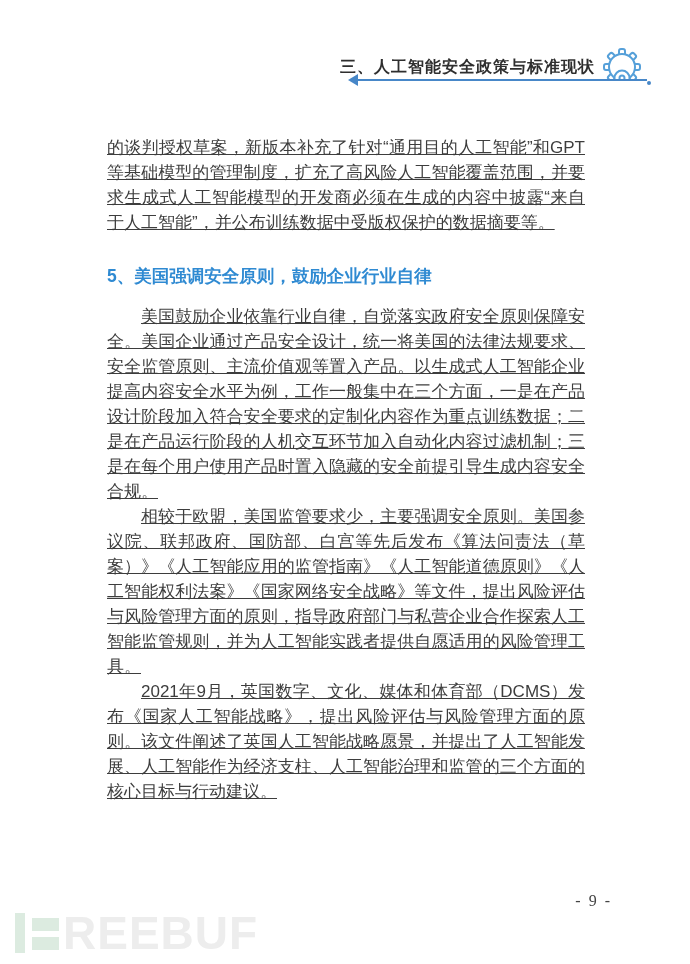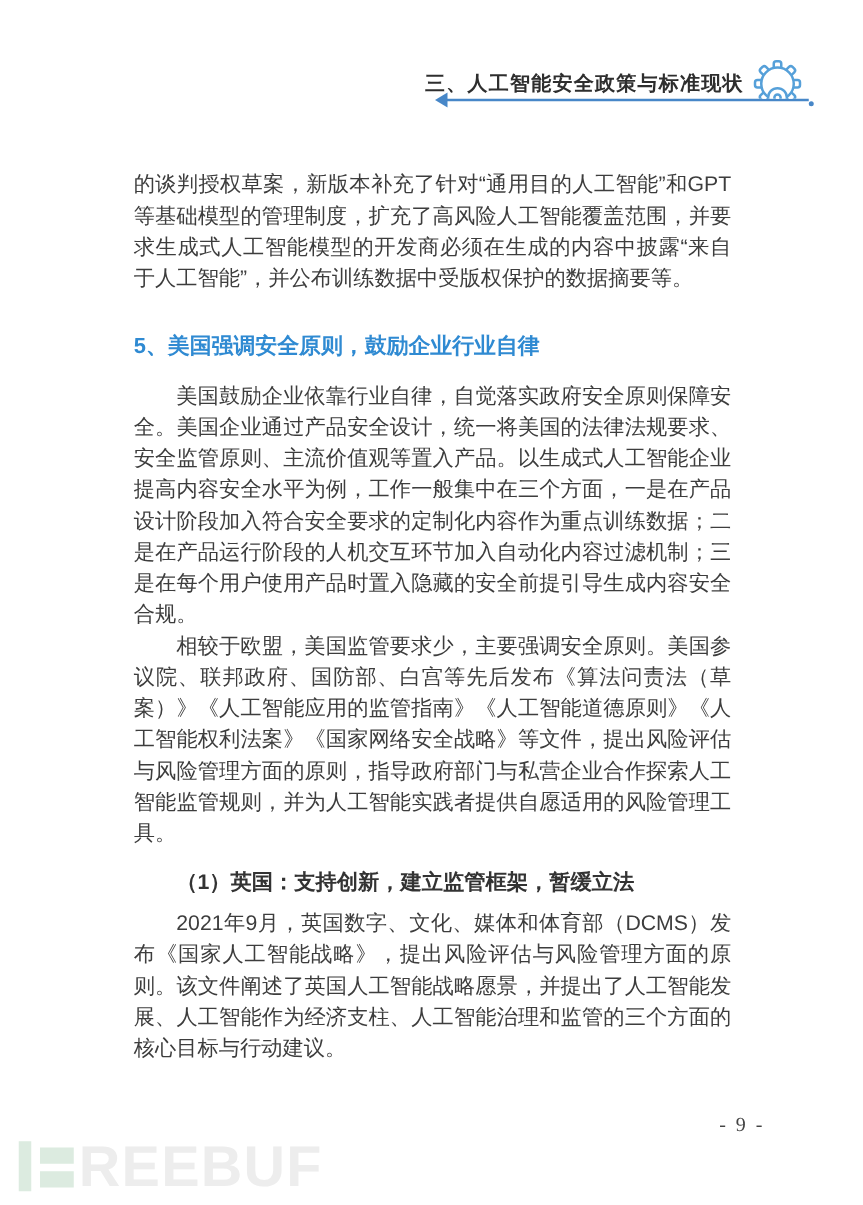--- a/index.html
+++ b/index.html
@@ -63,21 +63,21 @@
   .content {
     position: absolute;
     top: 135px;
     left: 107px;
     width: 478px;
     color: #3d3d3d;
     font-size: 17px;
     line-height: 25px;
     text-align: justify;
   }
-  .content p { margin: 0; }
+  .content p { margin: 0; text-decoration: underline; }
   .content p.indent { text-indent: 2em; }
   .blue-heading {
     color: #2f8ad2;
     font-size: 17.5px;
     font-weight: 700;
     line-height: 22px;
     margin: 30px 0 17px 0;
     text-align: left;
   }
   .sub-heading {
@@ -178,21 +178,20 @@
   <div class="content">
     <p>的谈判授权草案，新版本补充了针对“通用目的人工智能”和GPT等基础模型的管理制度，扩充了高风险人工智能覆盖范围，并要求生成式人工智能模型的开发商必须在生成的内容中披露“来自于人工智能”，并公布训练数据中受版权保护的数据摘要等。</p>
 
     <h3 class="blue-heading">5、美国强调安全原则，鼓励企业行业自律</h3>
 
     <p class="indent">美国鼓励企业依靠行业自律，自觉落实政府安全原则保障安全。美国企业通过产品安全设计，统一将美国的法律法规要求、安全监管原则、主流价值观等置入产品。以生成式人工智能企业提高内容安全水平为例，工作一般集中在三个方面，一是在产品设计阶段加入符合安全要求的定制化内容作为重点训练数据；二是在产品运行阶段的人机交互环节加入自动化内容过滤机制；三是在每个用户使用产品时置入隐藏的安全前提引导生成内容安全合规。</p>
 
     <p class="indent">相较于欧盟，美国监管要求少，主要强调安全原则。美国参议院、联邦政府、国防部、白宫等先后发布《算法问责法（草案）》《人工智能应用的监管指南》《人工智能道德原则》《人工智能权利法案》《国家网络安全战略》等文件，提出风险评估与风险管理方面的原则，指导政府部门与私营企业合作探索人工智能监管规则，并为人工智能实践者提供自愿适用的风险管理工具。</p>
 
 
-    <h4 class="sub-heading">（1）英国：支持创新，建立监管框架，暂缓立法</h4>
 
     <p class="indent">2021年9月，英国数字、文化、媒体和体育部（DCMS）发布《国家人工智能战略》，提出风险评估与风险管理方面的原则。该文件阐述了英国人工智能战略愿景，并提出了人工智能发展、人工智能作为经济支柱、人工智能治理和监管的三个方面的核心目标与行动建议。</p>
   </div>
 
   <div class="page-number">- 9 -</div>
 
   <div class="watermark">
     <div class="wm-bar"></div>
     <div class="wm-f">
       <div class="wm-stroke"></div>

